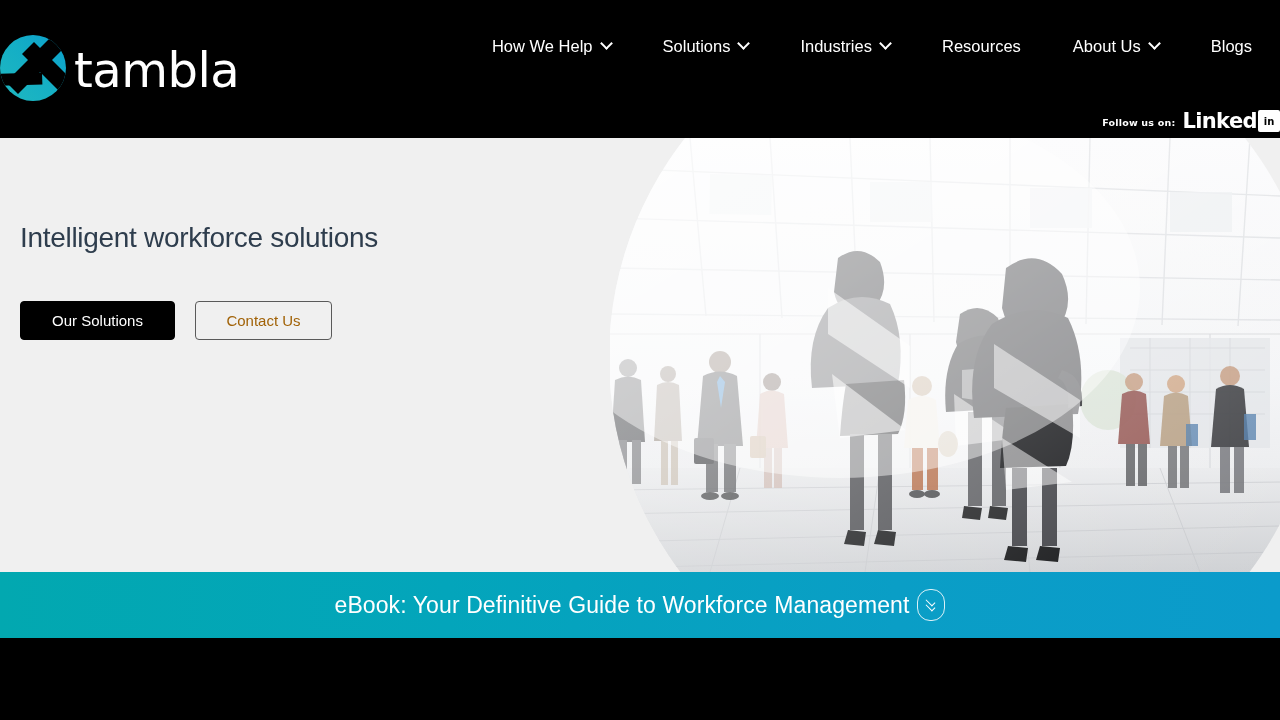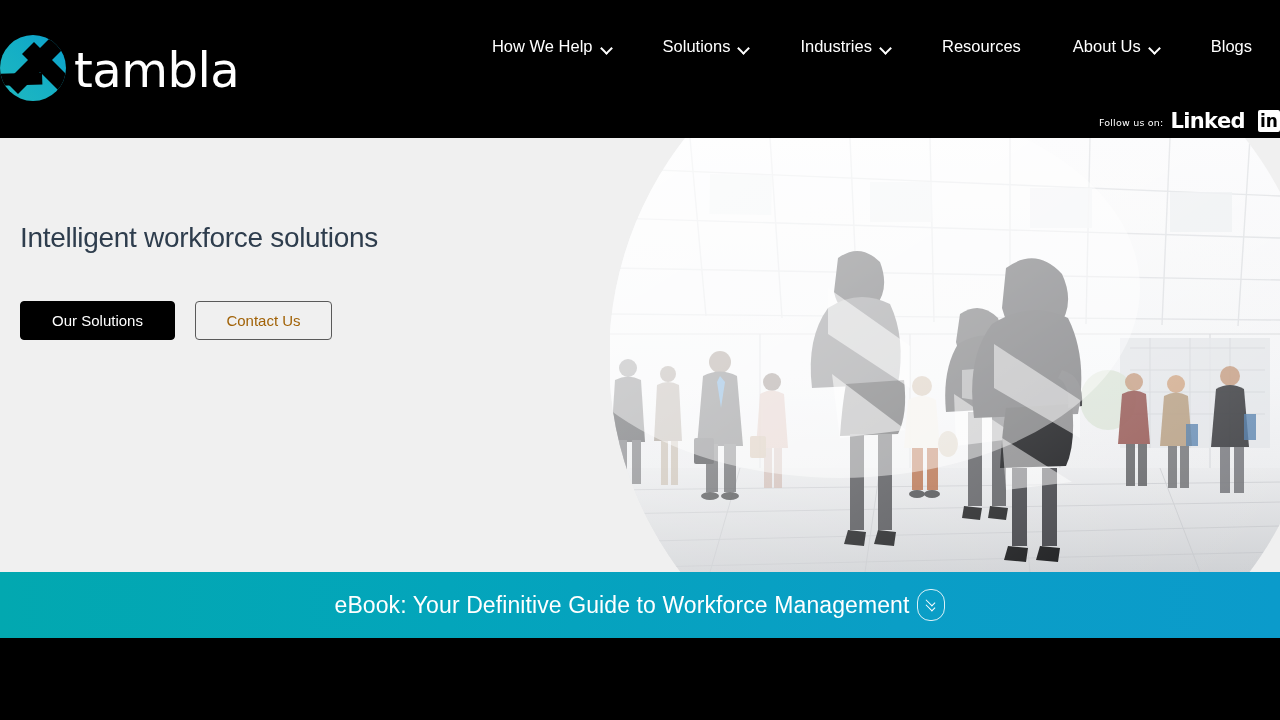--- a/index.html
+++ b/index.html
@@ -27,49 +27,49 @@
     letter-spacing:-0.5px; font-weight:400;
     margin-left:8px; position:relative; top:2px;
     font-family:"DejaVu Sans", sans-serif;
   }
 
   .nav {
     position:absolute; right:14px; top:30px;
     display:flex; align-items:center; gap:0px;
   }
   .nav-item {
-    display:flex; align-items:flex-end; gap:9px;
+    display:flex; align-items:center; gap:9px;
     color:#fff; font-size:16.5px; line-height:20px;
     padding:6px 26px; cursor:pointer; white-space:nowrap;
   }
   .nav-item:last-child { padding-right:14px; }
   .chev {
     display:inline-block; width:9px; height:9px;
     border-right:2px solid #fff; border-bottom:2px solid #fff;
     transform:rotate(45deg); position:relative; top:-3px;
   }
 
   .follow {
     position:absolute; right:0px; top:110px;
     display:flex; align-items:flex-end; gap:7px;
   }
   .follow-label {
-    color:#fff; font-size:9.5px; font-weight:normal;
+    color:#fff; font-size:9.5px; font-weight:bold;
     letter-spacing:0.2px; line-height:12px; padding-bottom:3px;
     font-family:"DejaVu Sans", sans-serif;
   }
   .li-word {
     color:#fff; font-size:21px; font-weight:bold; line-height:21px;
     letter-spacing:-0.6px; font-family:"DejaVu Sans", sans-serif;
   }
   .li-box {
     display:inline-flex; align-items:center; justify-content:center;
     width:22px; height:22px; background:#fff; color:#000;
-    font-size:17px; font-weight:bold; line-height:15px;
-    border-radius:2px; margin-left:13px;
+    font-size:10px; font-weight:bold; line-height:15px;
+    border-radius:2px; margin-left:1px;
     font-family:"DejaVu Sans", sans-serif;
   }
   .li-group { display:flex; align-items:flex-end; }
 
   
   .hero {
     position:absolute; left:0; top:138px; width:1280px; height:434px;
     background:#f0f0f0; overflow:hidden;
   }
   .hero-copy { position:absolute; left:20px; top:75px; width:540px; }

